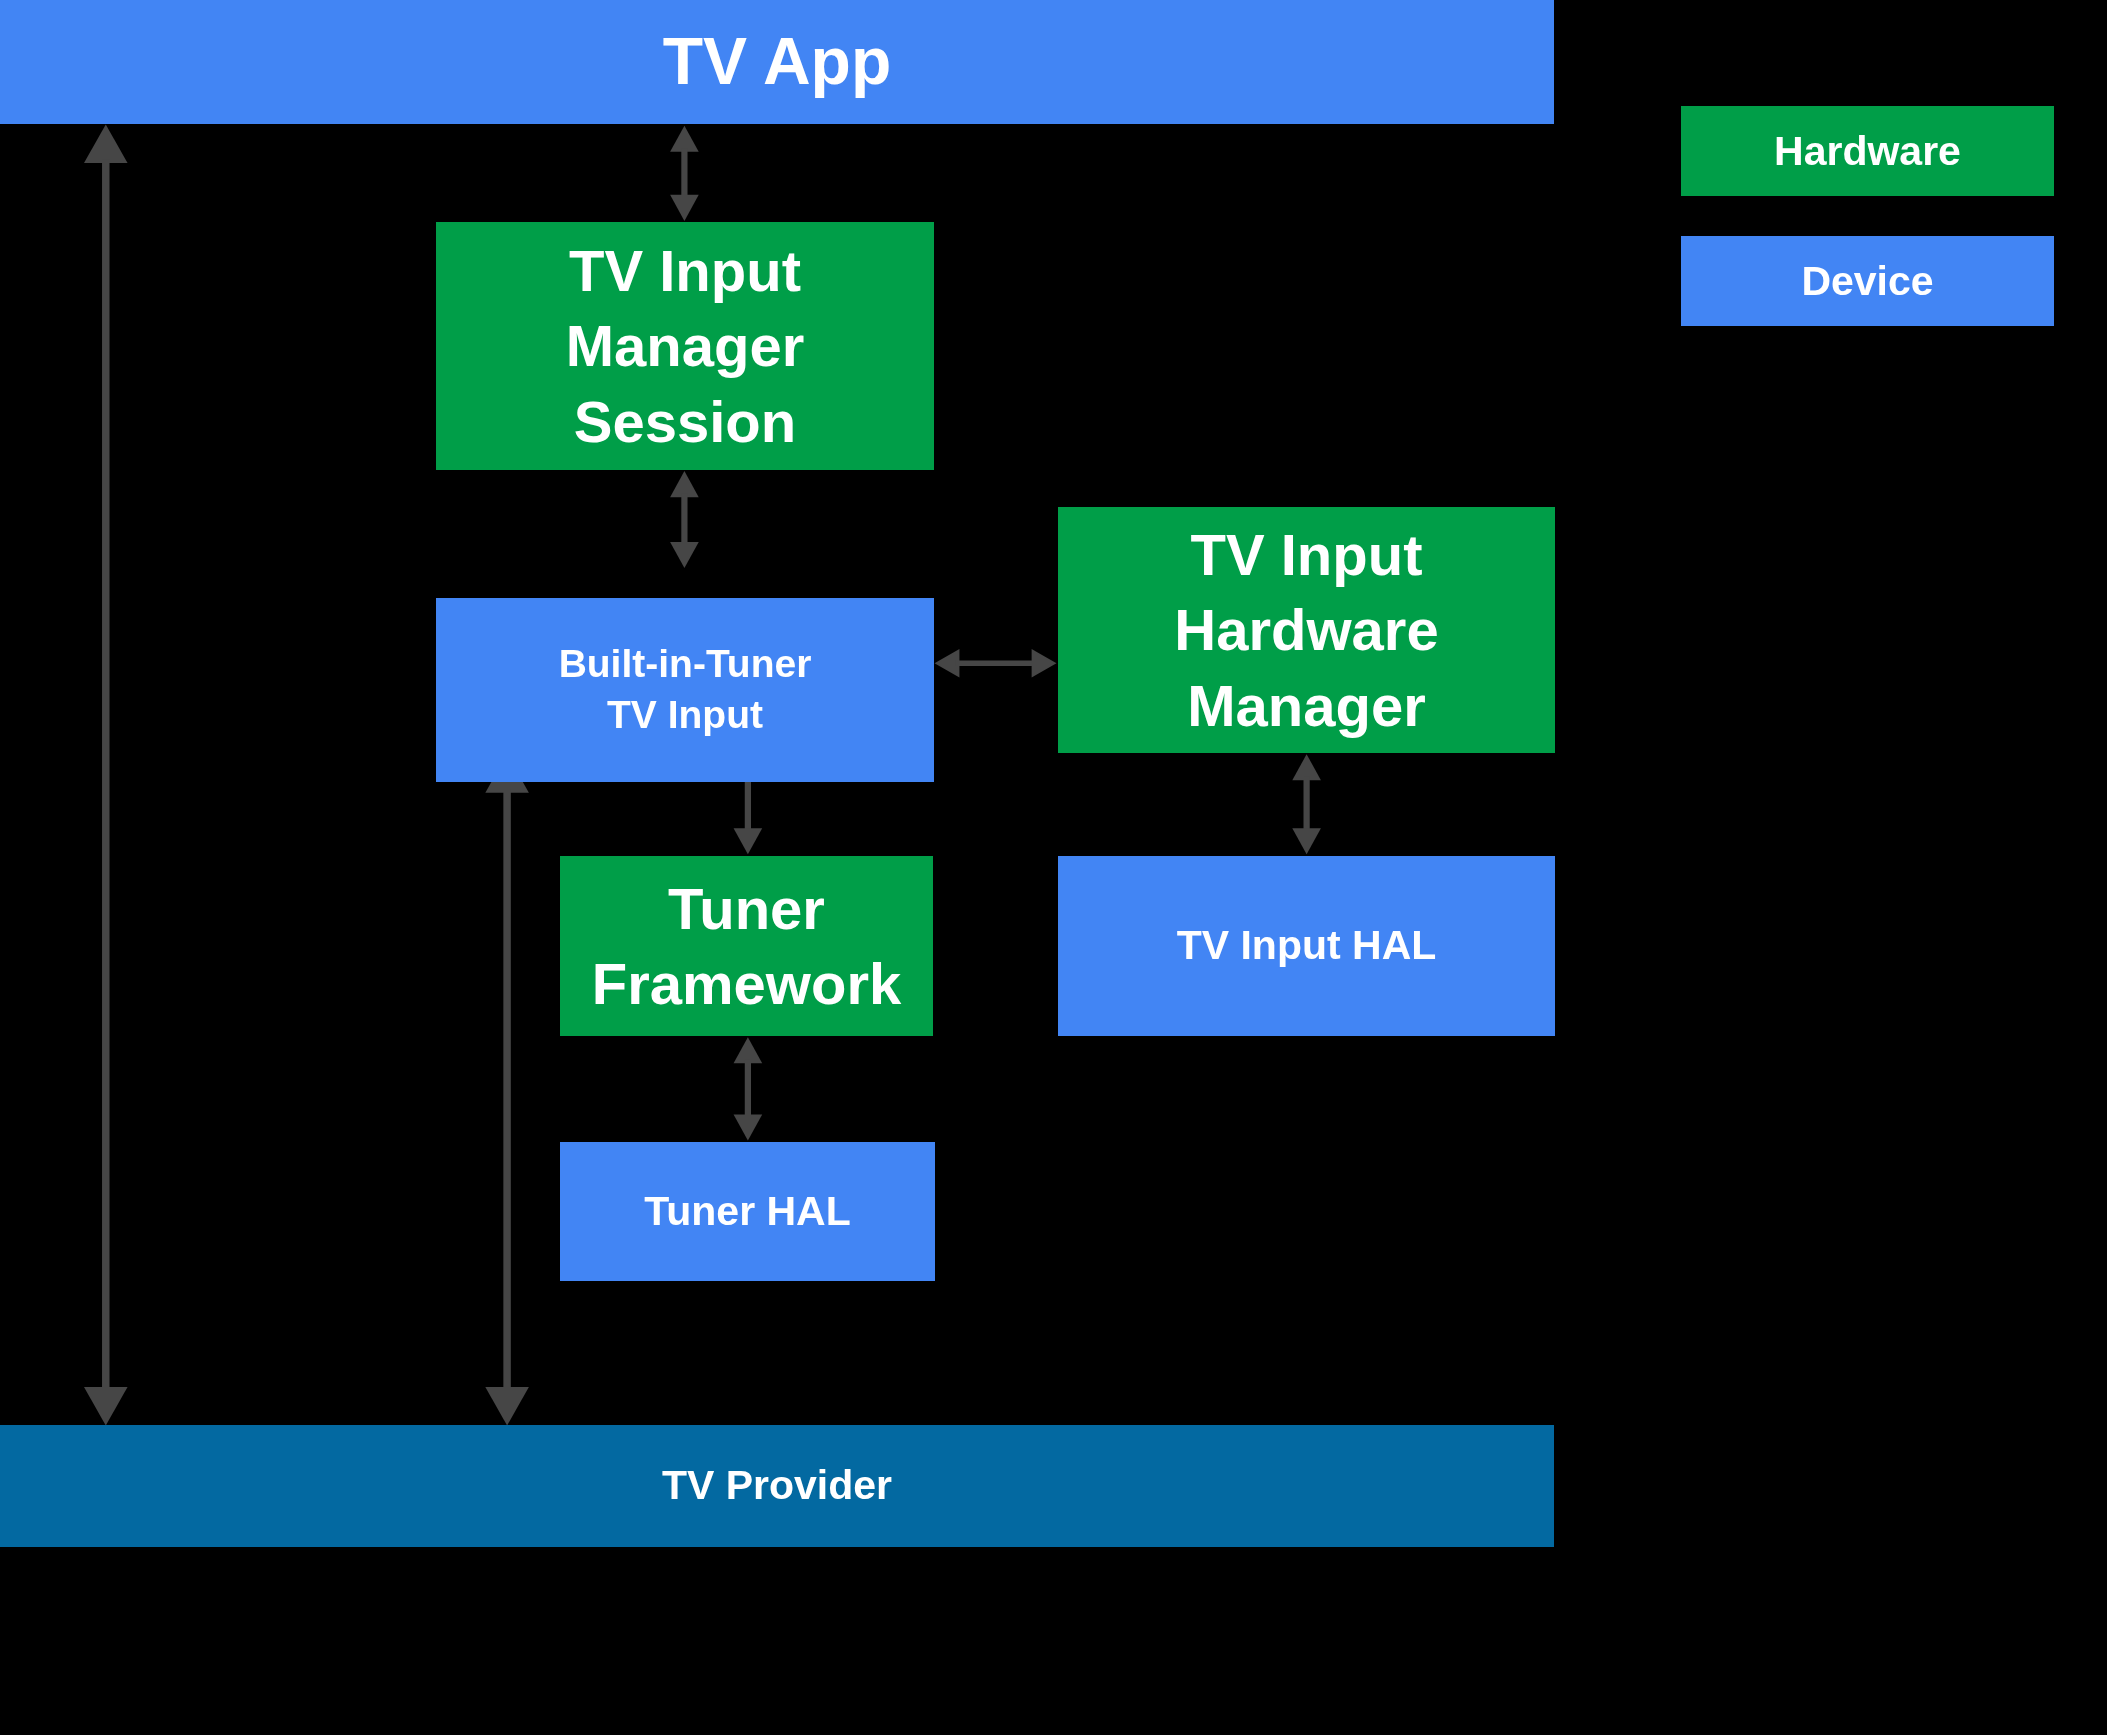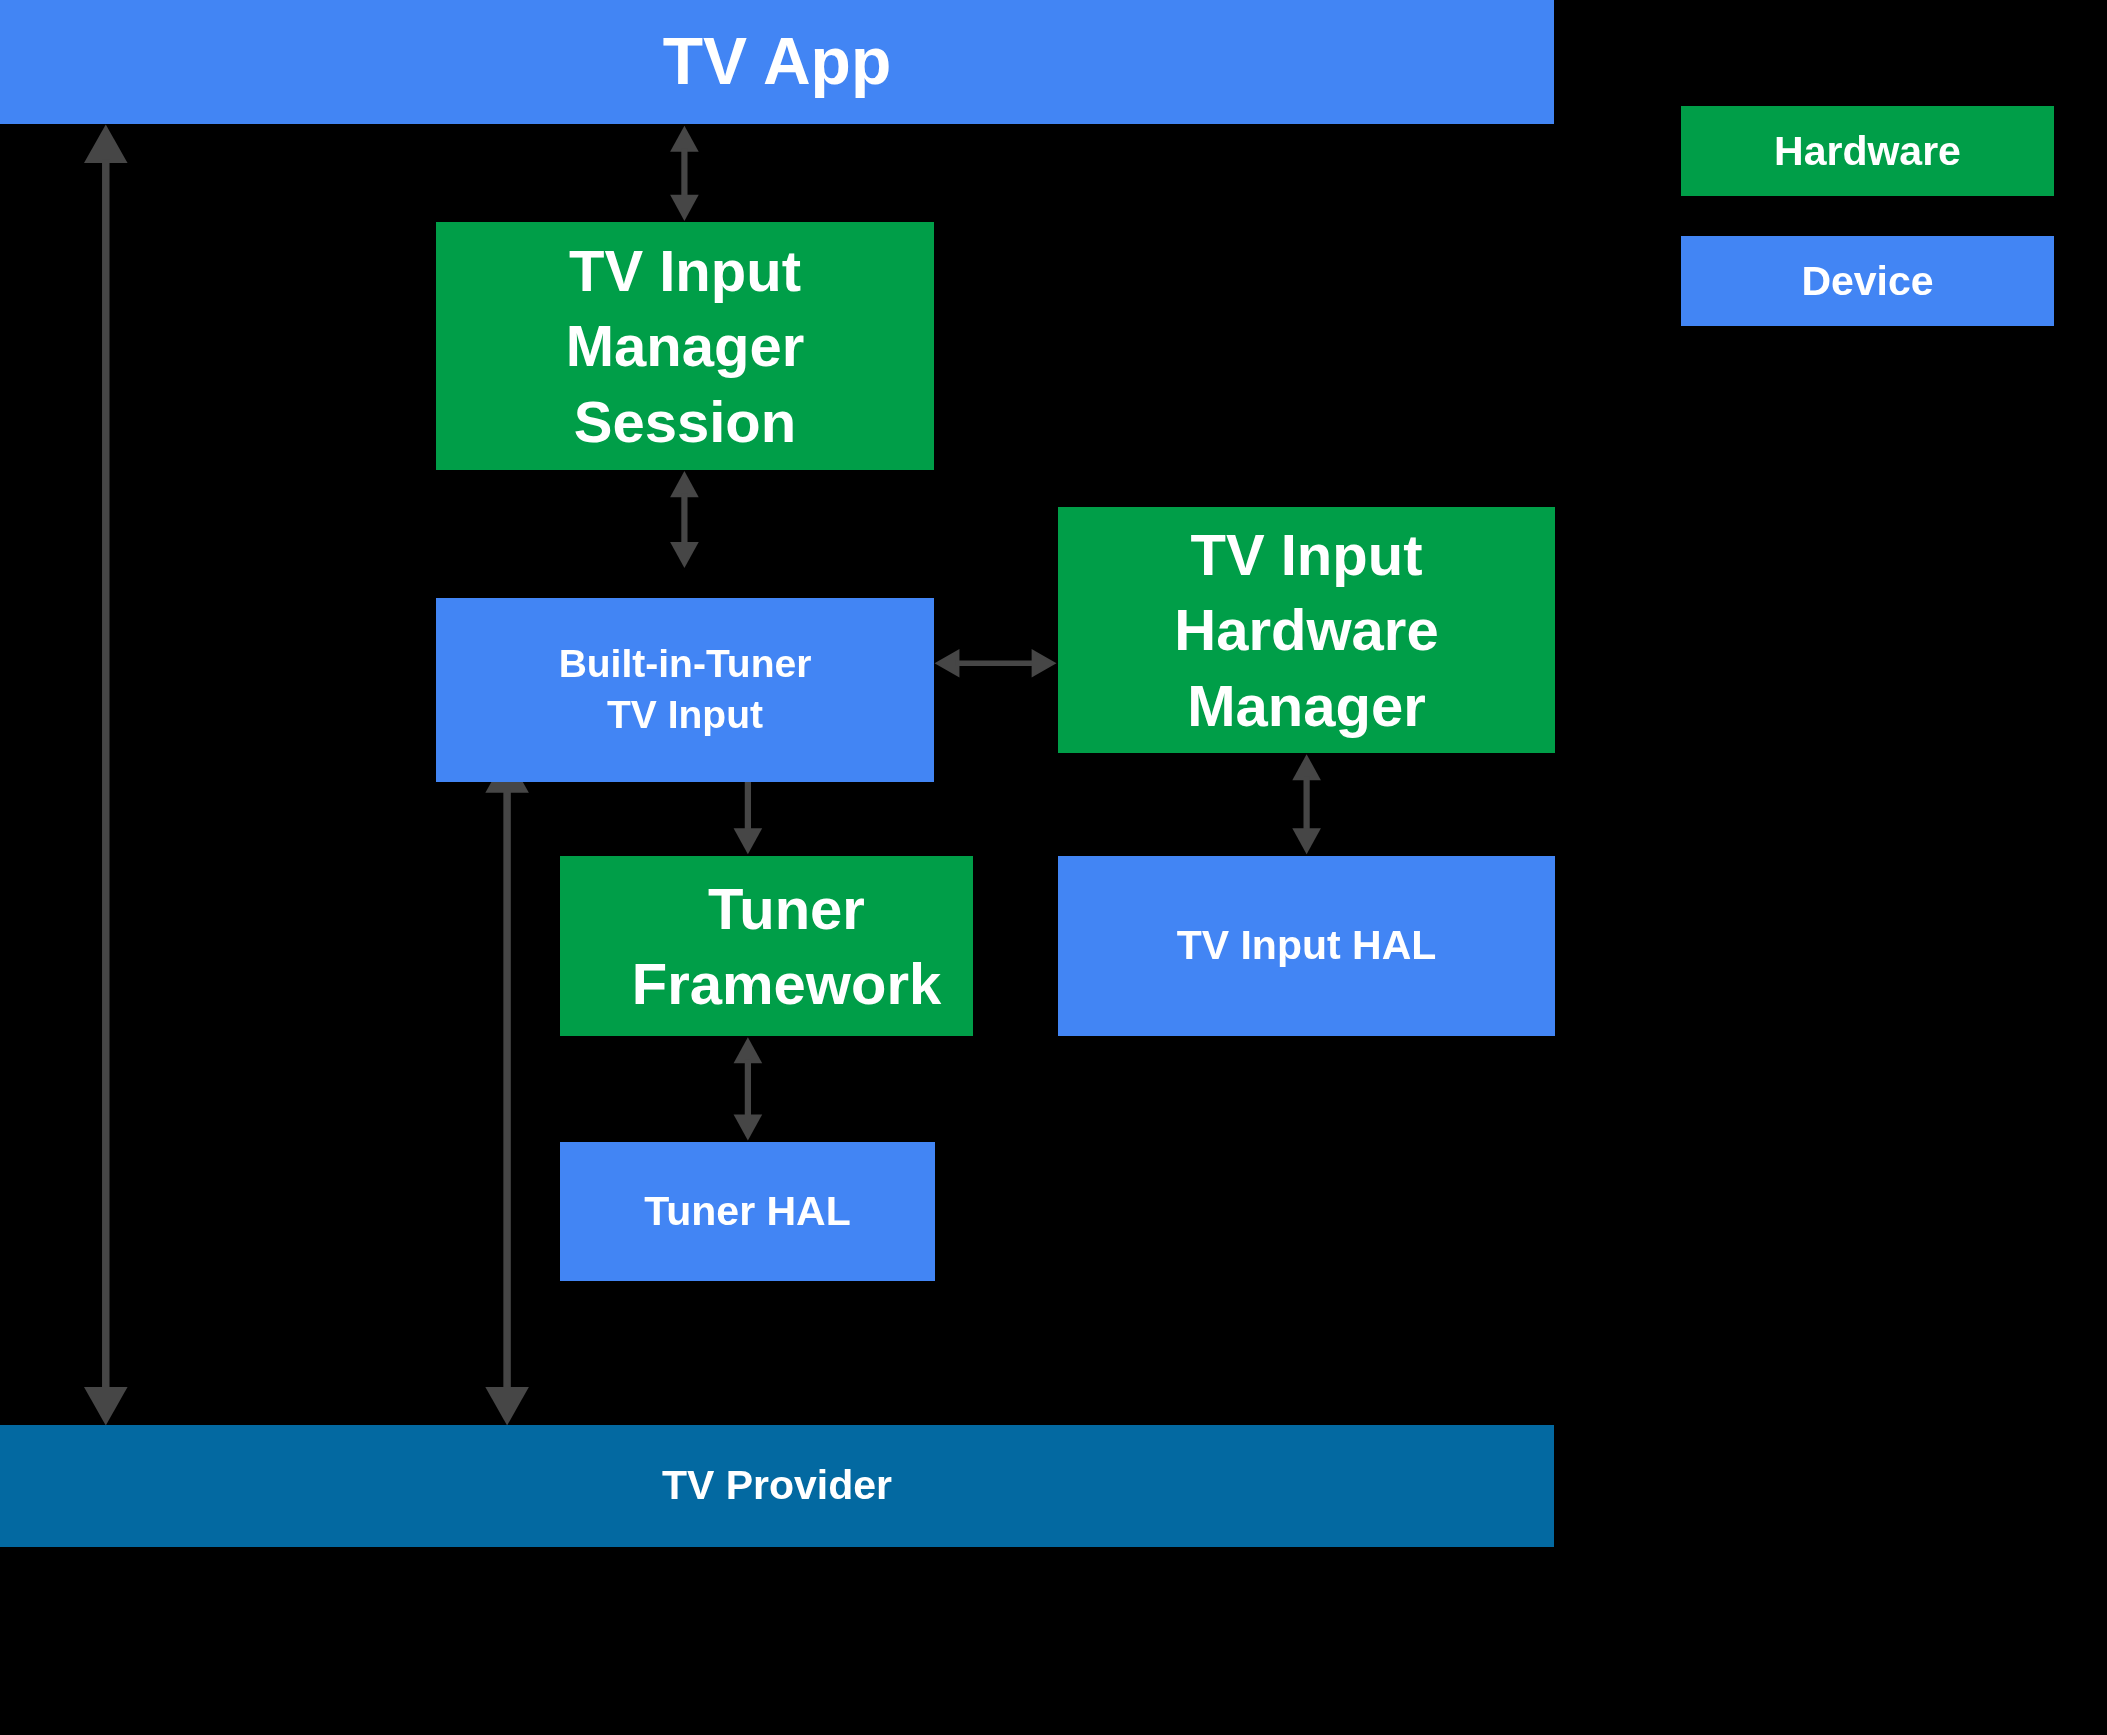--- a/index.html
+++ b/index.html
@@ -38,21 +38,21 @@
     color:var(--label);
     font-weight:700;
     font-size:41px;
     text-align:center;
   }
   
   #tv-app{left:0;top:0;width:1554px;height:124px;font-size:66px;}
   #tvims{left:436px;top:222px;width:498px;height:248px;font-size:58px;}
   #hwmgr{left:1058px;top:507px;width:497px;height:246px;font-size:58px;}
   #builtin{left:436px;top:598px;width:498px;height:184px;font-size:39px;}
-  #tunerfw{left:560px;top:856px;width:373px;height:180px;font-size:58px;padding-left:40px;}
+  #tunerfw{left:560px;top:856px;width:373px;height:180px;font-size:58px;}
   #tvinputhal{left:1058px;top:856px;width:497px;height:180px;}
   #tunerhal{left:560px;top:1142px;width:375px;height:139px;}
   #provider{left:0;top:1425px;width:1554px;height:122px;}
   #legend-android{left:1681px;top:106px;width:373px;height:90px;}
   #legend-device{left:1681px;top:236px;width:373px;height:90px;}
 </style>
 </head>
 <body>
 
 <div class="canvas">

